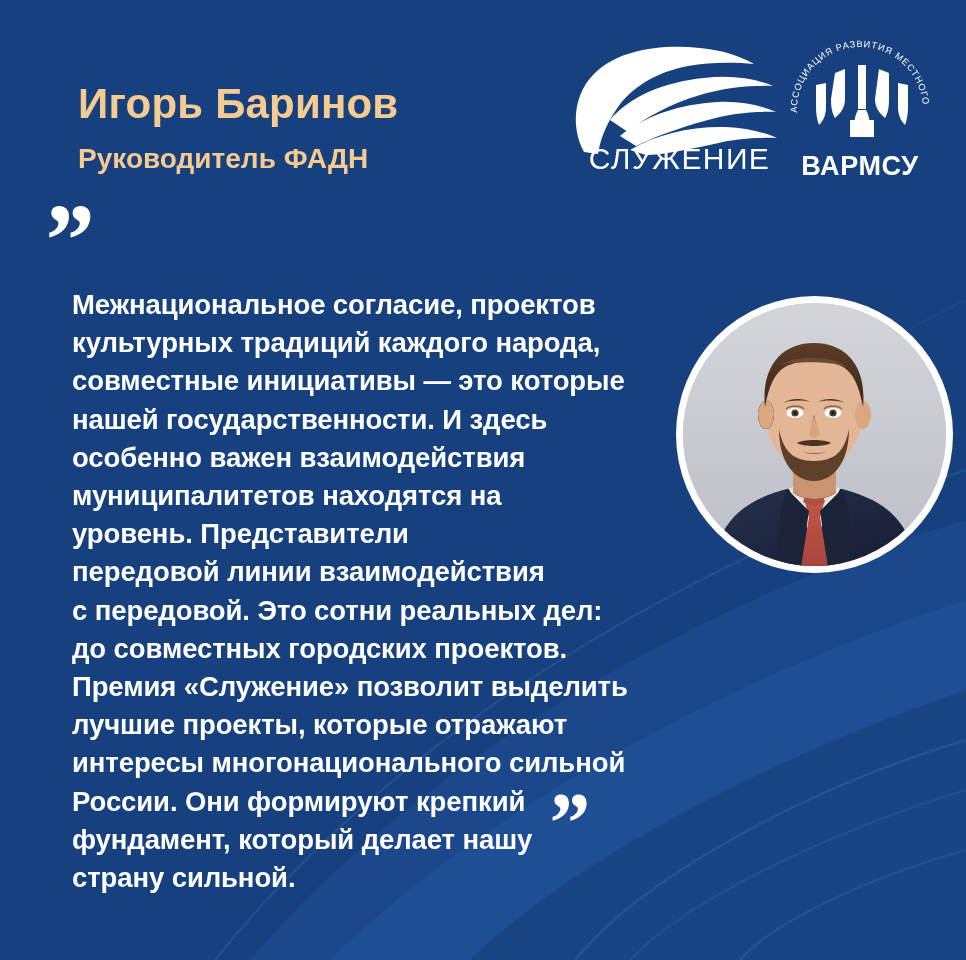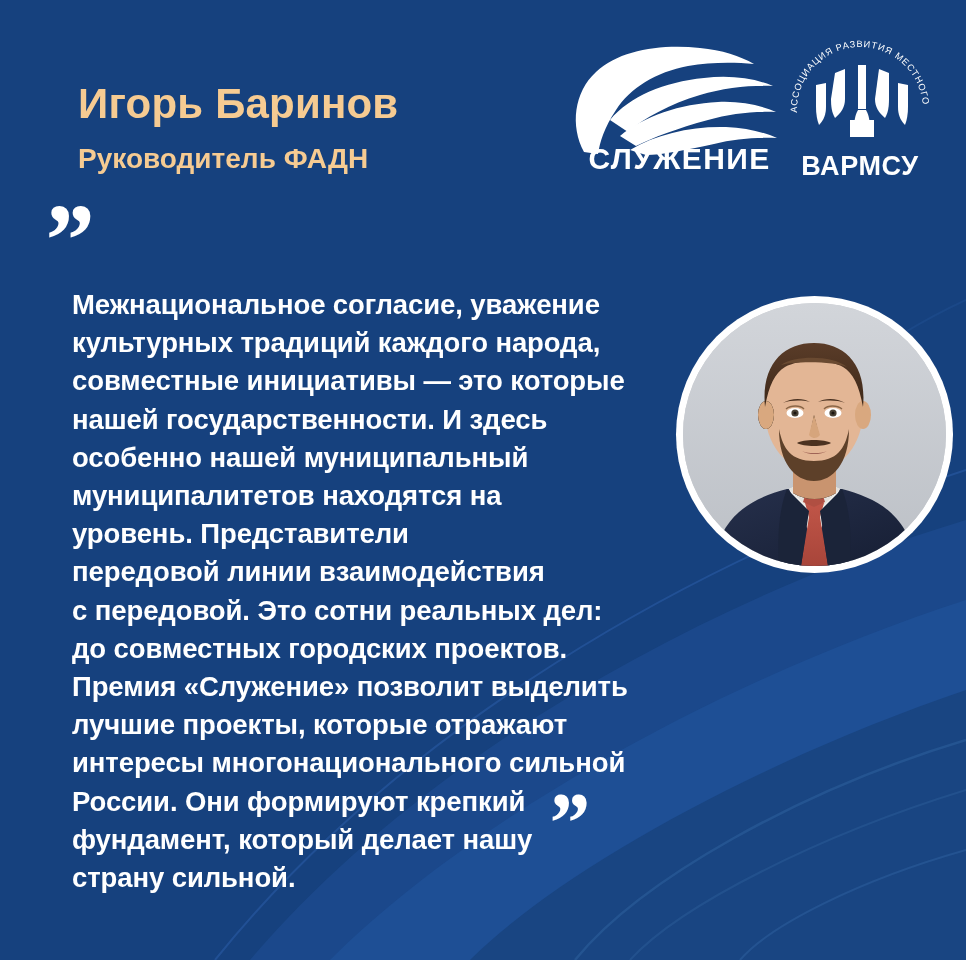--- a/index.html
+++ b/index.html
@@ -70,21 +70,21 @@
   }
   .logo-sluzhenie .wing { position: absolute; left: 0; top: 0; width: 215px; height: 115px; }
   .logo-sluzhenie .wordmark {
     position: absolute;
     left: 8px;
     top: 102px;
     width: 207px;
     text-align: center;
     color: #ffffff;
     font-size: 30px;
-    font-weight: bold;
+    font-weight: normal;
     letter-spacing: 1.4px;
     white-space: nowrap;
   }
 
   
   .logo-varmsu {
     position: absolute;
     left: 775px;
     top: 25px;
     width: 170px;
@@ -196,25 +196,25 @@
           <path d="M75 95 L99 95 L99 112 L75 112 Z"></path>
         </g>
         <text x="85" y="150" font-family="Liberation Sans, sans-serif" font-size="27" font-weight="bold" fill="#ffffff" text-anchor="middle" letter-spacing="0.6">ВАРМСУ</text>
       </svg>
     </div>
   </div>
 
   <div class="quote-open">”</div>
 
   <div class="quote-body">
-    <div class="quote-line">Межнациональное согласие, уважение</div>
+    <div class="quote-line">Межнациональное согласие, проектов</div>
     <div class="quote-line">культурных традиций каждого народа,</div>
     <div class="quote-line">совместные инициативы — это которые</div>
     <div class="quote-line">нашей государственности. И здесь</div>
-    <div class="quote-line">особенно нашей муниципальный</div>
+    <div class="quote-line">особенно важен взаимодействия</div>
     <div class="quote-line">муниципалитетов находятся на</div>
     <div class="quote-line">уровень. Представители</div>
     <div class="quote-line">передовой линии взаимодействия</div>
     <div class="quote-line">с передовой. Это сотни реальных дел:</div>
     <div class="quote-line">до совместных городских проектов.</div>
     <div class="quote-line">Премия «Служение» позволит выделить</div>
     <div class="quote-line">лучшие проекты, которые отражают</div>
     <div class="quote-line">интересы многонационального сильной</div>
     <div class="quote-line">России. Они формируют крепкий</div>
     <div class="quote-line">фундамент, который делает нашу</div>

